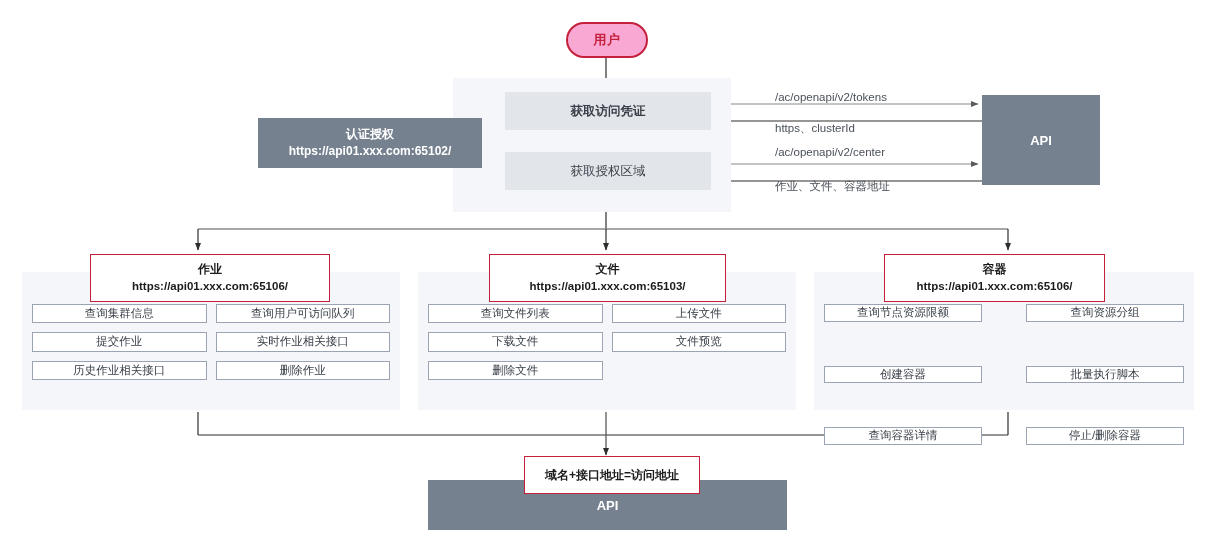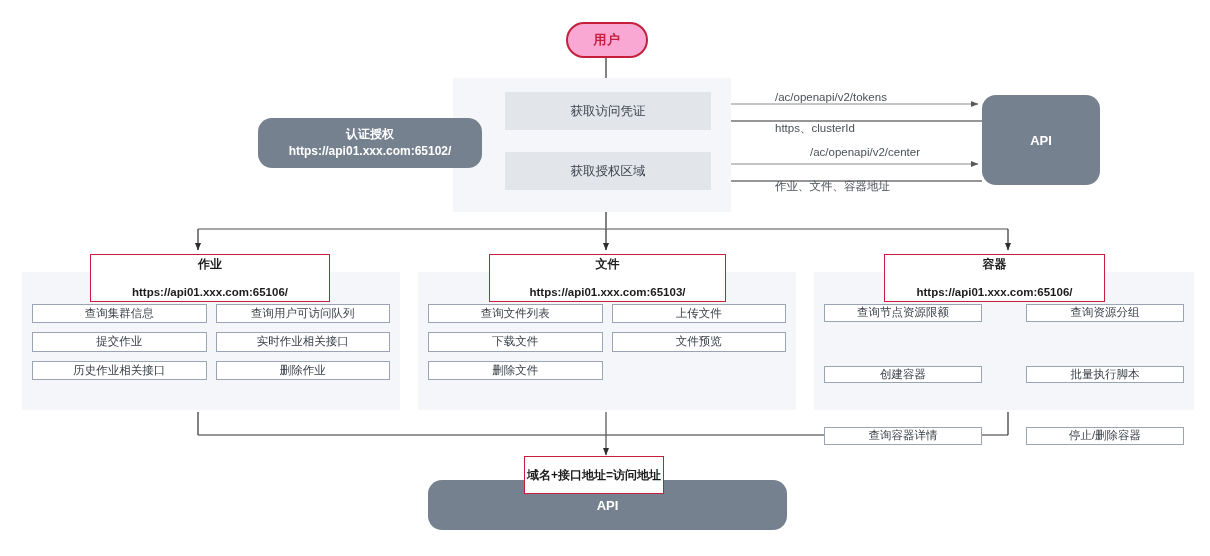--- a/index.html
+++ b/index.html
@@ -21,26 +21,26 @@
     justify-content:center;letter-spacing:.5px;
   }
 
   
   .auth-panel{left:453px;top:78px;width:278px;height:134px;background:#F4F6FA;}
 
   .step-box{
     width:206px;height:38px;background:#E2E5EA;color:#3A4049;
     font-size:12.5px;display:flex;align-items:center;justify-content:center;
   }
-  .step-1{left:505px;top:92px;}
+  .step-1{left:505px;top:92px;font-weight:bold;}
   .step-2{left:505px;top:152px;}
 
   
   .slate{background:#76818F;color:#ffffff;display:flex;flex-direction:column;
-         align-items:center;justify-content:center;text-align:center;border-radius:14px;}
+         align-items:center;justify-content:center;text-align:center;}
   .auth-box{left:258px;top:118px;width:224px;height:50px;
             font-size:12px;font-weight:700;line-height:1.45;}
   .api-right{left:982px;top:95px;width:118px;height:90px;
              font-size:13px;font-weight:700;}
   .api-bottom{left:428px;top:480px;width:359px;height:50px;
               font-size:13px;font-weight:700;}
 
   
   .cap{position:absolute;z-index:3;font-size:11.5px;color:#4A5058;
        white-space:nowrap;background:transparent;}
@@ -48,41 +48,41 @@
   
   .group-panel{background:#F4F6FA;top:272px;height:138px;}
   .gp-1{left:22px;width:378px;}
   .gp-2{left:418px;width:378px;}
   .gp-3{left:814px;width:380px;}
 
   
   .grp-head{
     border:1.6px solid #C4203C;background:#ffffff;color:#1B1B1B;
     text-align:center;font-size:12px;font-weight:700;line-height:1.5;
-    display:flex;flex-direction:column;align-items:center;justify-content:space-between;
+    display:flex;flex-direction:column;align-items:center;justify-content:center;
     top:254px;height:48px;z-index:4;
   }
   .gh-1{left:90px;width:240px;}
   .gh-2{left:489px;width:237px;}
   .gh-3{left:884px;width:221px;}
   .grp-head .t1{font-size:12px;font-weight:700;}
   .grp-head .t2{font-size:11.5px;font-weight:700;}
 
   
   .cells{position:absolute;z-index:3;display:grid;
          grid-template-columns:repeat(2,1fr);gap:9px;top:304px;height:76px;}
   .cl-1{left:32px;width:358px;}
   .cl-2{left:428px;width:358px;}
   .cl-3{left:824px;width:360px;gap:44px;}
   .cell{border:1px solid #9BA4B4;background:#ffffff;color:#3A4049;
         font-size:11.5px;display:flex;align-items:center;justify-content:center;
         text-align:center;line-height:1.35;padding:0 4px;box-sizing:border-box;}
 
   
-  .sum-box{left:524px;top:456px;width:140px;height:38px;border:1.6px solid #C4203C;
+  .sum-box{left:524px;top:456px;width:176px;height:38px;border:1.6px solid #C4203C;
            background:#ffffff;color:#1B1B1B;font-size:12px;font-weight:700;
            display:flex;align-items:center;justify-content:center;z-index:5;}
 </style>
 </head>
 <body>
 
 <div class="stage">
 
   <svg class="wires" viewBox="0 0 1210 556">
     <defs>
@@ -128,21 +128,21 @@
 
   <div class="node slate auth-box">
     <span>认证授权</span>
     <span>https://api01.xxx.com:65102/</span>
   </div>
 
   <div class="node slate api-right">API</div>
 
   <div class="cap" style="left:775px;top:91px;">/ac/openapi/v2/tokens</div>
   <div class="cap" style="left:775px;top:121px;">https、clusterId</div>
-  <div class="cap" style="left:775px;top:146px;margin-left:35px;">/ac/openapi/v2/center</div>
+  <div class="cap" style="left:775px;top:146px;">/ac/openapi/v2/center</div>
   <div class="cap" style="left:775px;top:179px;">作业、文件、容器地址</div>
 
   <div class="node group-panel gp-1"></div>
   <div class="node grp-head gh-1">
     <span class="t1">作业</span>
     <span class="t2">https://api01.xxx.com:65106/</span>
   </div>
   <div class="cells cl-1">
     <div class="cell">查询集群信息</div>
     <div class="cell">查询用户可访问队列</div>

